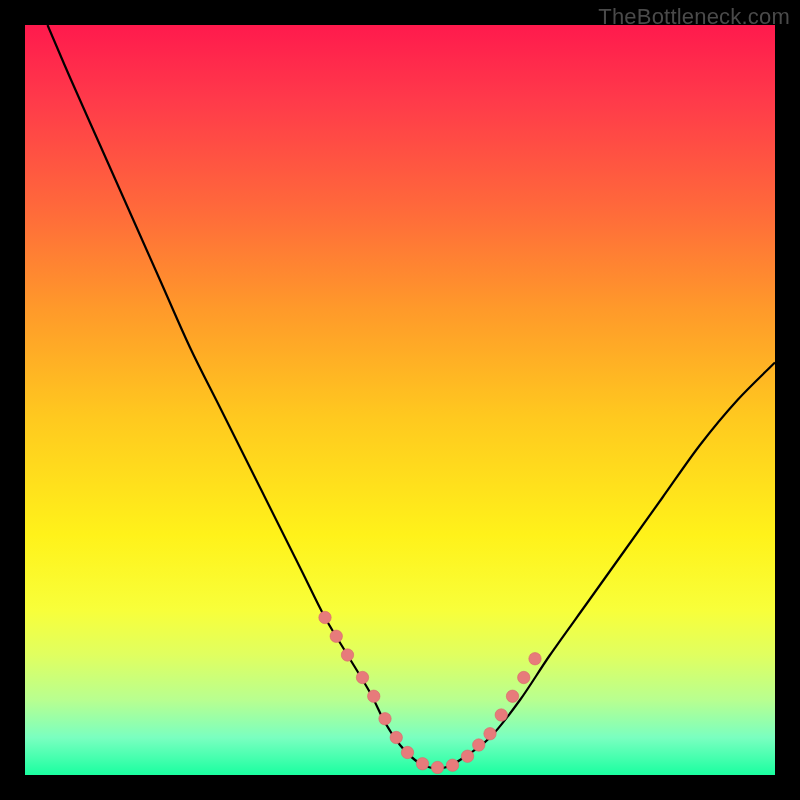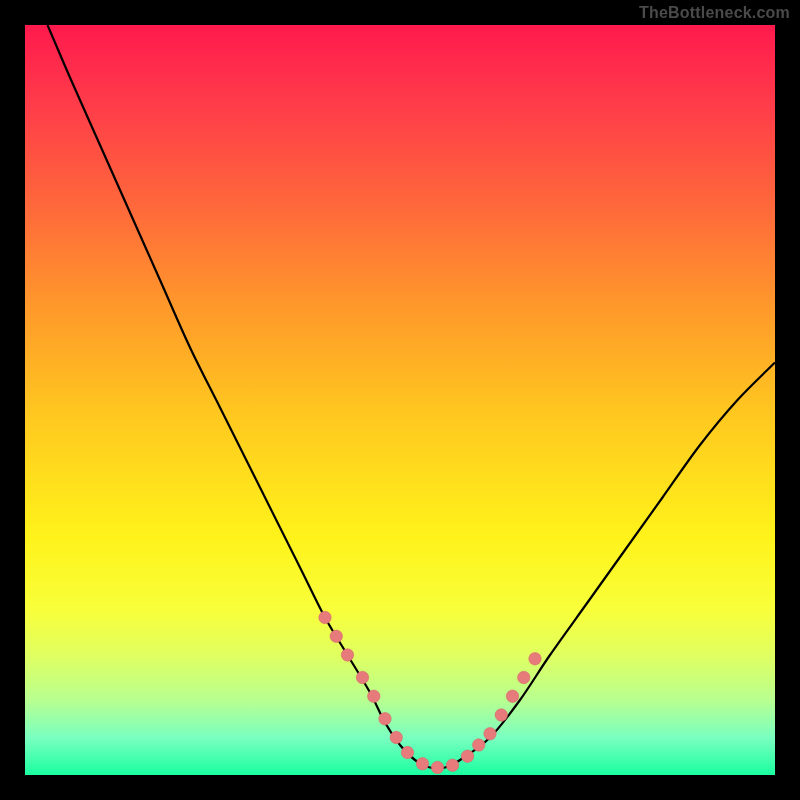--- a/index.html
+++ b/index.html
@@ -27,22 +27,22 @@
       #e0ff60 84%,
       #b8ff90 90%,
       #7affc0 95%,
       #1affa0 100%);
   }
   .watermark {
     position: absolute;
     top: 4px;
     right: 10px;
     font-family: Arial, Helvetica, sans-serif;
-    font-size: 16px;
-    font-weight: 700;
+    font-size: 22px;
+    font-weight: 400;
     color: #4a4a4a;
     letter-spacing: 0.2px;
     z-index: 30;
   }
   svg.curve {
     position: absolute;
     left: 0; top: 0;
     width: 750px; height: 750px;
     z-index: 10;
   }

